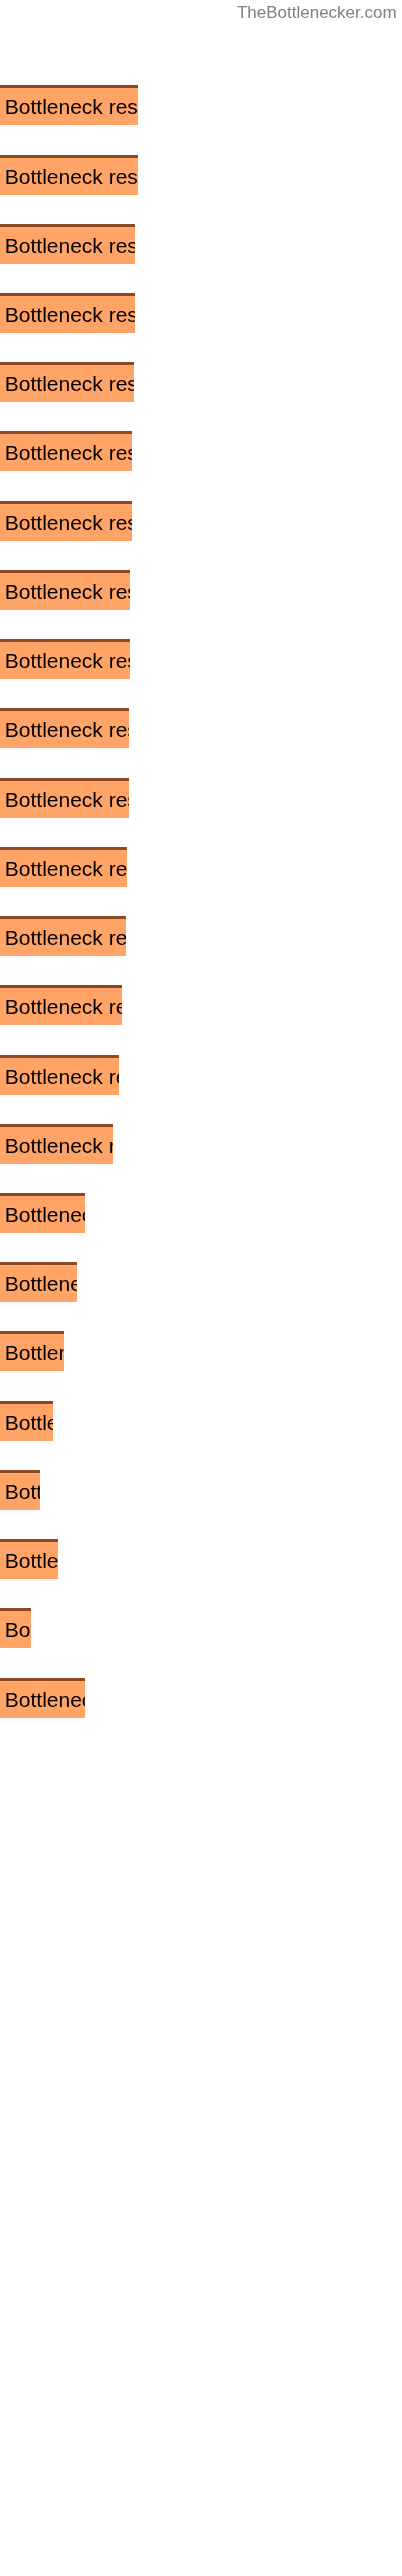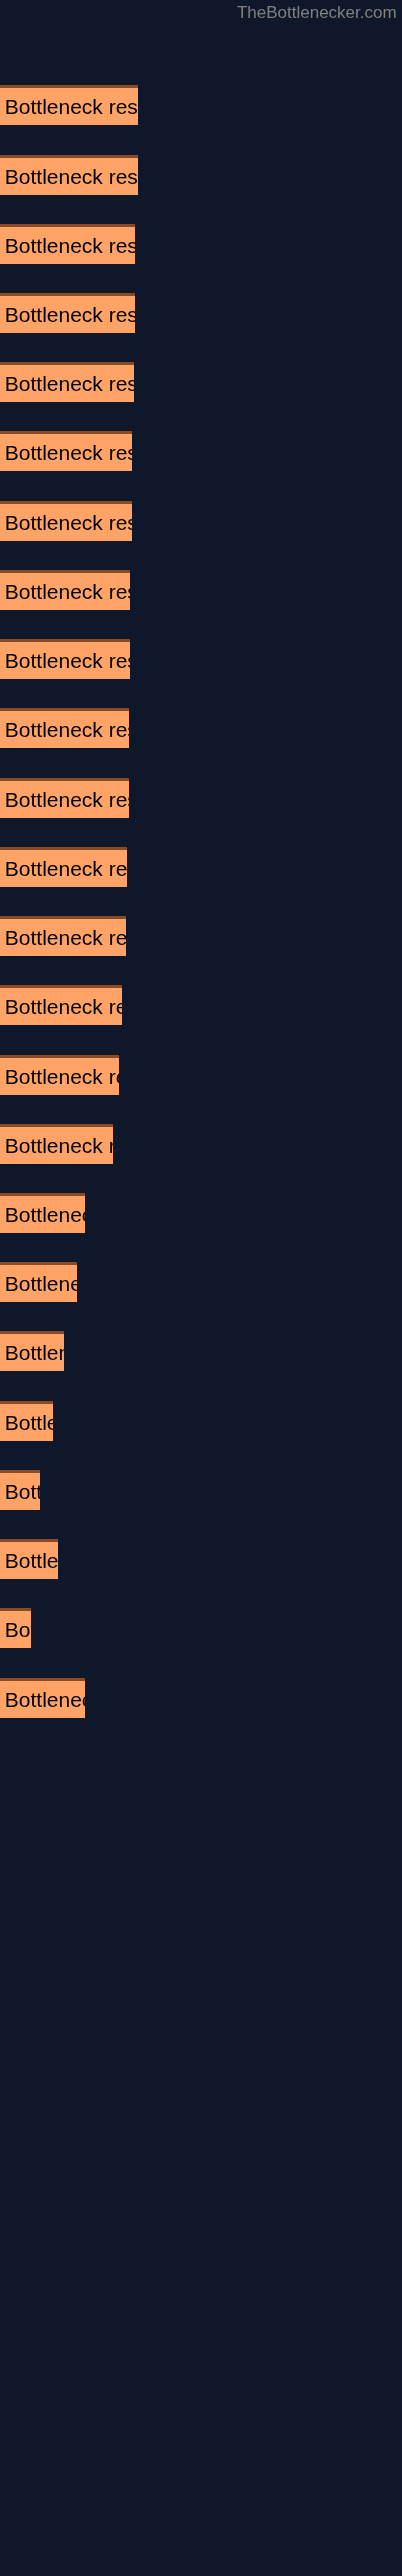--- a/index.html
+++ b/index.html
@@ -14,21 +14,21 @@
     overflow: hidden;
     font-family: "Liberation Sans", sans-serif;
   }
 
   .chart-root {
     position: absolute;
     left: 0;
     top: 0;
     width: 403px;
     height: 2576px;
-    background: #0f172a;
+    background: #ffffff;
   }
 
   .chart-title {
     position: absolute;
     right: 6.4px;
     top: 1.6px;
     color: #808080;
     font-size: 17px;
     font-family: "Liberation Sans", sans-serif;
     letter-spacing: 0px;

